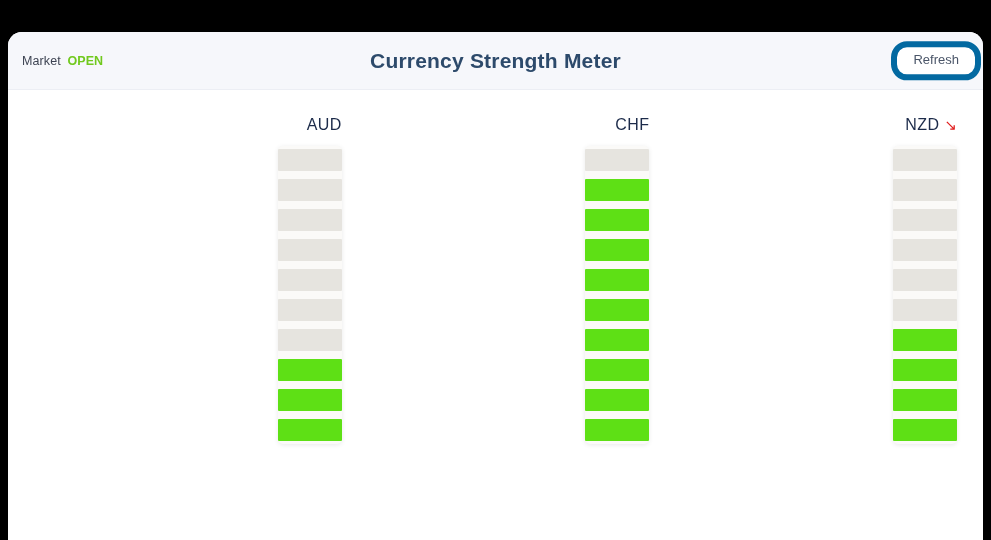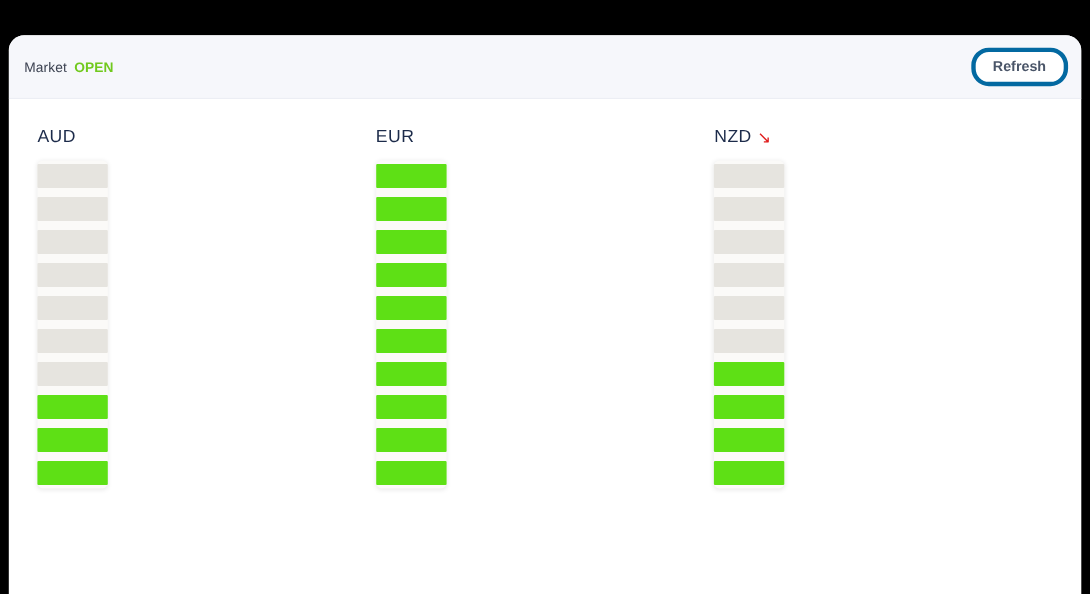--- a/index.html
+++ b/index.html
@@ -63,50 +63,49 @@
     width: 100%;
     text-align: center;
     font-size: 21px;
     font-weight: 700;
     color: #2d4a6b;
     letter-spacing: 0.2px;
   }
 
   .refresh-button {
     position: absolute;
-    right: 12px;
+    right: 2px;
     top: 50%;
     transform: translateY(-50%);
     background: #ffffff;
-    border: 4px solid #0369a1;
+    border: 6px solid #0369a1;
     border-radius: 16px;
     padding: 6px 16px 7px;
     font-family: "Liberation Sans", sans-serif;
     font-size: 13px;
     color: #4a5568;
     cursor: pointer;
     line-height: 1.1;
-    font-weight: bold;
   }
 
   
   .meter-body {
     flex: 1 1 auto;
     position: relative;
     padding: 20px 26px 30px;
     display: flex;
     align-items: flex-start;
     justify-content: space-between;
   }
 
   .currency-column {
     flex: 1 1 0;
     display: flex;
     flex-direction: column;
-    align-items: flex-start;
+    align-items: flex-end;
   }
 
   .currency-label-row {
     height: 30px;
     display: flex;
     align-items: center;
     justify-content: center;
     gap: 5px;
     white-space: nowrap;
   }
@@ -155,20 +154,21 @@
 
   <div class="card">
 
     <div class="card-header">
 
       <div class="market-status">
         <span>Market</span>
         <span class="status-value">OPEN</span>
       </div>
 
+      <div class="card-title">Currency Strength Meter</div>
 
       <button class="refresh-button">Refresh</button>
 
     </div>
 
     <div class="meter-body" id="meter-body">
         <div class="currency-column">
           <div class="currency-label-row">
             <span class="currency-code">AUD</span>
           </div>
@@ -180,24 +180,24 @@
             <div class="meter-segment"></div>
             <div class="meter-segment"></div>
             <div class="meter-segment"></div>
             <div class="meter-segment filled"></div>
             <div class="meter-segment filled"></div>
             <div class="meter-segment filled"></div>
           </div>
         </div>
         <div class="currency-column">
           <div class="currency-label-row">
-            <span class="currency-code">EUR</span>
+            <span class="currency-code">CHF</span>
           </div>
           <div class="meter-track">
-            <div class="meter-segment filled"></div>
+            <div class="meter-segment"></div>
             <div class="meter-segment filled"></div>
             <div class="meter-segment filled"></div>
             <div class="meter-segment filled"></div>
             <div class="meter-segment filled"></div>
             <div class="meter-segment filled"></div>
             <div class="meter-segment filled"></div>
             <div class="meter-segment filled"></div>
             <div class="meter-segment filled"></div>
             <div class="meter-segment filled"></div>
           </div>

